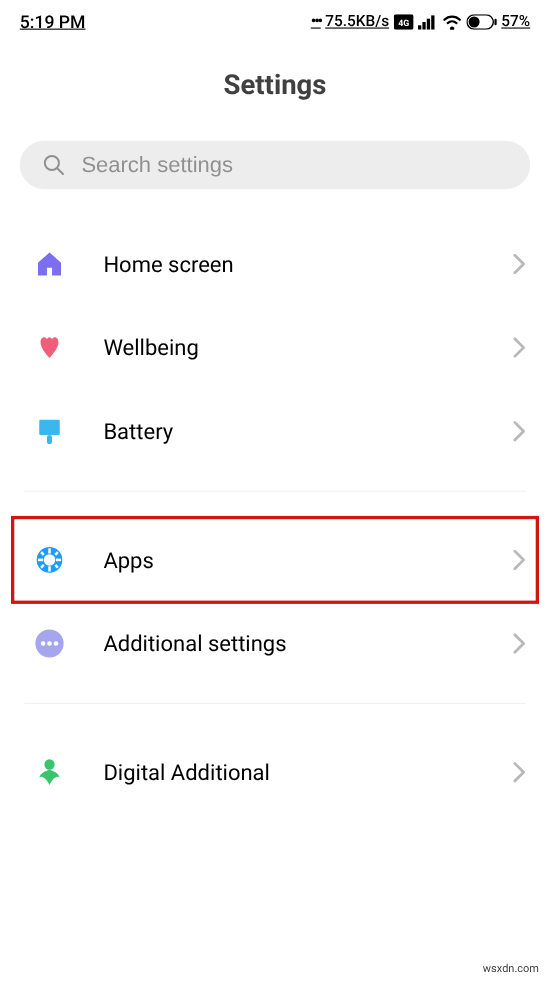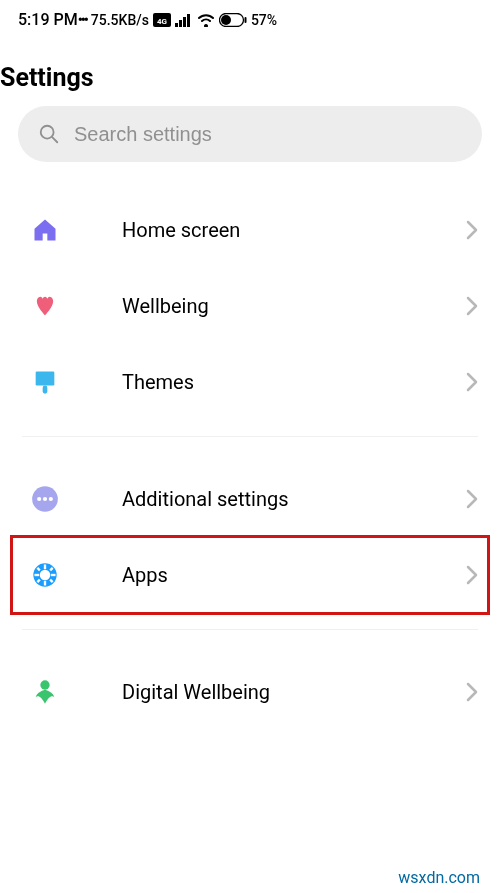--- a/index.html
+++ b/index.html
@@ -6,49 +6,52 @@
     body {
       width: 500px;
       height: 893px;
       font-family: -apple-system, BlinkMacSystemFont, "Segoe UI", Roboto, sans-serif;
       background: #ffffff;
       position: relative;
       overflow: hidden;
     }
     .status-bar {
       display: flex;
+      justify-content: space-between;
       align-items: center;
       padding: 10px 18px 6px 18px;
       font-size: 16px;
       font-weight: 500;
       color: #000;
+      text-decoration: underline;
     }
     .status-right {
       display: flex;
       align-items: center;
       gap: 4px;
       font-size: 14px;
     }
     .status-right .dots {
       letter-spacing: -2px;
       font-weight: bold;
     }
     .status-right svg { display: block; }
     .page-title {
+      text-align: center;
       font-size: 25px;
       font-weight: 700;
-      color: #000000;
+      color: #404040;
       margin-top: 28px;
-      margin-bottom: 14px;
+      margin-bottom: 36px;
     }
     .search-bar {
       margin: 0 18px;
       background: #ededed;
       border-radius: 28px;
-      height: 56px;
+      height: 44px;
       display: flex;
       align-items: center;
       padding: 0 20px;
       gap: 14px;
     }
     .search-bar input {
       border: none;
       background: transparent;
       font-size: 20px;
       color: #909090;
@@ -56,21 +59,20 @@
       flex: 1;
     }
     .search-bar input::placeholder { color: #909090; }
     .list { margin-top: 30px; }
     .row {
       display: flex;
       align-items: center;
       padding: 0 22px 0 30px;
       height: 76px;
       position: relative;
-      gap: 28px;
     }
     .row .icon-wrap {
       width: 30px;
       height: 30px;
       display: flex;
       align-items: center;
       justify-content: center;
       margin-right: 34px;
     }
     .row .label {
@@ -91,23 +93,23 @@
       border: 3px solid #d11414;
       left: 10px;
       right: 10px;
       top: -2px;
       bottom: -2px;
       pointer-events: none;
     }
     .watermark {
       position: absolute;
       bottom: 6px;
-      right: 20px;
-      font-size: 16px;
-      color: #0369a1;
+      right: 10px;
+      font-size: 10px;
+      color: #404040;
     }
   </style>
 </head>
 <body>
 
 <div class="status-bar">
   <span>5:19 PM</span>
   <div class="status-right">
     <span class="dots">•••</span>
     <span>75.5KB/s</span>
@@ -169,44 +171,29 @@
       </svg>
   </div>
 
   <div class="row">
     <span class="icon-wrap">
       <svg width="28" height="28" viewBox="0 0 24 24">
           <rect x="4" y="3" width="16" height="12" rx="1" fill="#3cb7ee"></rect>
           <rect x="10" y="15" width="4" height="7" rx="2" fill="#3cb7ee"></rect>
         </svg>
     </span>
-    <span class="label">Themes</span>
+    <span class="label">Battery</span>
     <svg class="chev" width="12" height="20" viewBox="0 0 12 20">
         <path d="M2 2 L10 10 L2 18" stroke="currentColor" stroke-width="2.5" fill="none" stroke-linecap="round" stroke-linejoin="round"></path>
       </svg>
   </div>
 
   <div class="divider"></div>
 
 
-
-  <div class="row">
-    <span class="icon-wrap">
-      <svg width="28" height="28" viewBox="0 0 24 24">
-          <circle cx="12" cy="12" r="11" fill="#a6a6ee"></circle>
-          <circle cx="7" cy="12" r="1.8" fill="#fff"></circle>
-          <circle cx="12" cy="12" r="1.8" fill="#fff"></circle>
-          <circle cx="17" cy="12" r="1.8" fill="#fff"></circle>
-        </svg>
-    </span>
-    <span class="label">Additional settings</span>
-    <svg class="chev" width="12" height="20" viewBox="0 0 12 20">
-        <path d="M2 2 L10 10 L2 18" stroke="currentColor" stroke-width="2.5" fill="none" stroke-linecap="round" stroke-linejoin="round"></path>
-      </svg>
-  </div>
 
   <div class="row">
     <div class="highlight"></div>
     <span class="icon-wrap">
       <svg width="28" height="28" viewBox="0 0 24 24">
           <circle cx="12" cy="12" r="10" fill="#1a9dff"></circle>
           <circle cx="12" cy="12" r="4.5" fill="#fff"></circle>
           <rect x="11" y="3" width="2" height="4" fill="#fff"></rect>
           <rect x="11" y="17" width="2" height="4" fill="#fff"></rect>
           <rect x="3" y="11" width="4" height="2" fill="#fff"></rect>
@@ -216,30 +203,45 @@
           <rect x="16.5" y="5.5" width="2" height="3" fill="#fff" transform="rotate(45 17.5 7)"></rect>
           <rect x="5.5" y="15.5" width="2" height="3" fill="#fff" transform="rotate(45 6.5 17)"></rect>
         </svg>
     </span>
     <span class="label">Apps</span>
     <svg class="chev" width="12" height="20" viewBox="0 0 12 20">
         <path d="M2 2 L10 10 L2 18" stroke="currentColor" stroke-width="2.5" fill="none" stroke-linecap="round" stroke-linejoin="round"></path>
       </svg>
   </div>
 
+  <div class="row">
+    <span class="icon-wrap">
+      <svg width="28" height="28" viewBox="0 0 24 24">
+          <circle cx="12" cy="12" r="11" fill="#a6a6ee"></circle>
+          <circle cx="7" cy="12" r="1.8" fill="#fff"></circle>
+          <circle cx="12" cy="12" r="1.8" fill="#fff"></circle>
+          <circle cx="17" cy="12" r="1.8" fill="#fff"></circle>
+        </svg>
+    </span>
+    <span class="label">Additional settings</span>
+    <svg class="chev" width="12" height="20" viewBox="0 0 12 20">
+        <path d="M2 2 L10 10 L2 18" stroke="currentColor" stroke-width="2.5" fill="none" stroke-linecap="round" stroke-linejoin="round"></path>
+      </svg>
+  </div>
+
   <div class="divider"></div>
 
   <div class="row">
     <span class="icon-wrap">
       <svg width="28" height="28" viewBox="0 0 24 24">
           <circle cx="12" cy="6" r="4" fill="#3bc46e"></circle>
           <path d="M12 10 C12 10 4 12 4 17 C4 15 8 14 12 22 C16 14 20 15 20 17 C20 12 12 10 12 10 Z" fill="#3bc46e"></path>
         </svg>
     </span>
-    <span class="label">Digital Wellbeing</span>
+    <span class="label">Digital Additional</span>
     <svg class="chev" width="12" height="20" viewBox="0 0 12 20">
         <path d="M2 2 L10 10 L2 18" stroke="currentColor" stroke-width="2.5" fill="none" stroke-linecap="round" stroke-linejoin="round"></path>
       </svg>
   </div>
 
 </div>
 
 <div class="watermark">wsxdn.com</div>
 
 </body></html>

